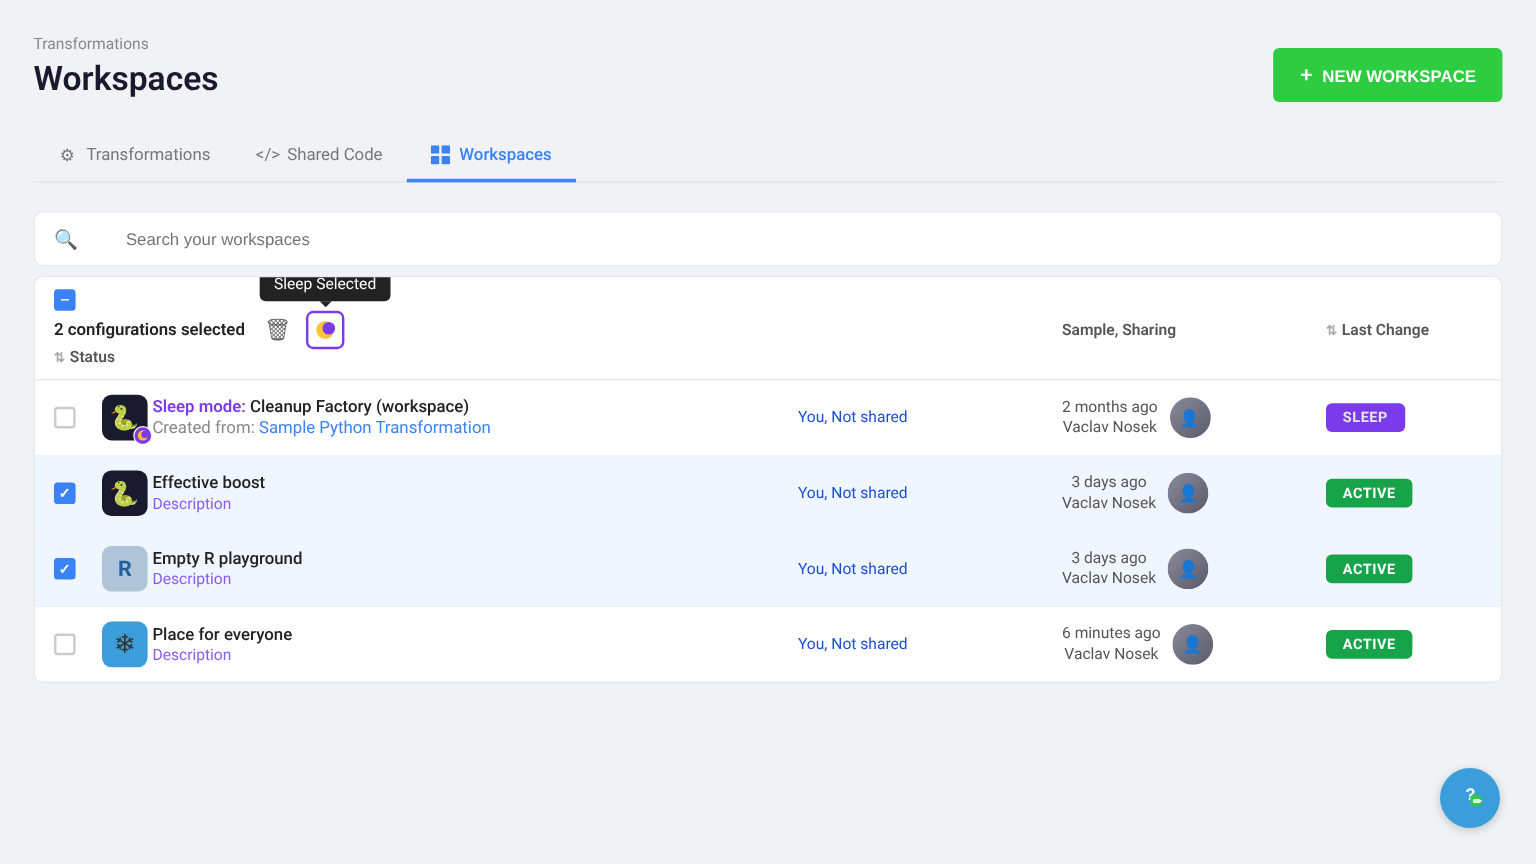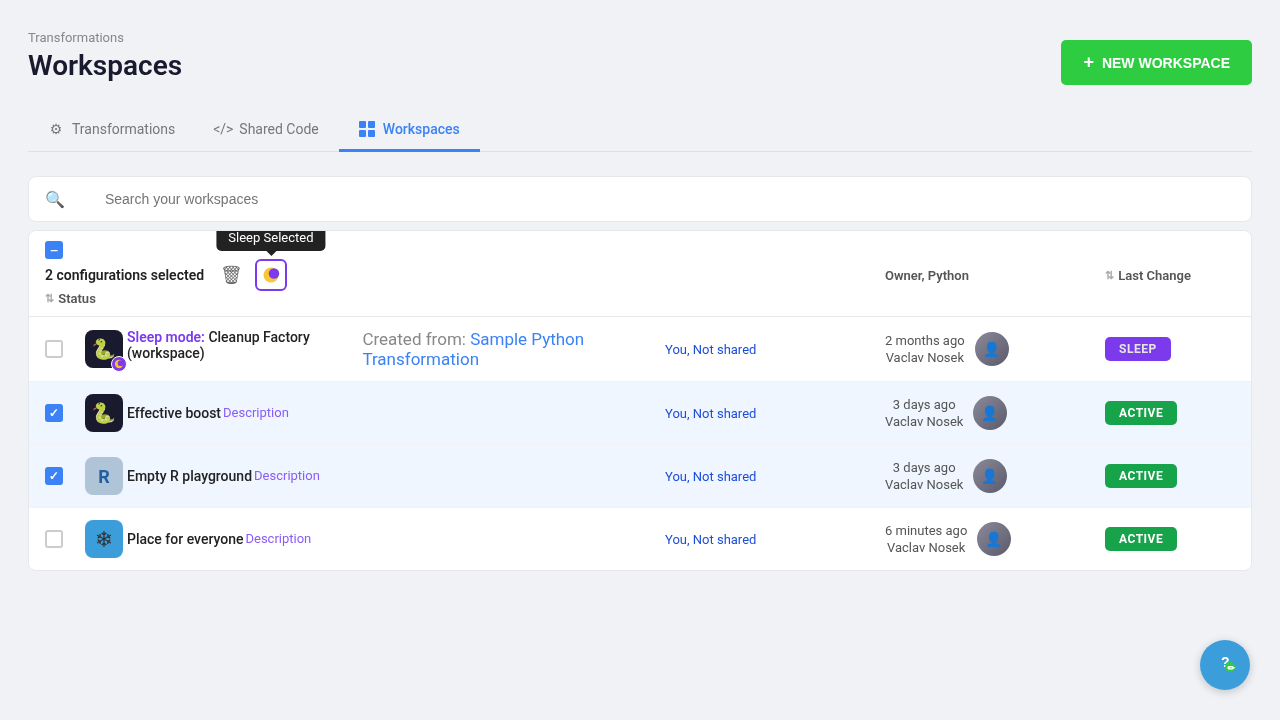--- a/index.html
+++ b/index.html
@@ -299,35 +299,35 @@
       display: flex;
       align-items: center;
       justify-content: center;
       font-size: 9px;
       color: #fff;
       border: 1px solid #fff;
     }
 
     .ws-info {
       display: flex;
-      flex-direction: row;
+      flex-direction: column;
       gap: 2px;
       padding-left: 2px;
     }
     .ws-name {
       font-size: 14px;
       font-weight: 500;
       color: #222;
     }
     .ws-description {
       font-size: 13px;
       color: #8b5cf6;
     }
     .ws-source {
-      font-size: 17px;
+      font-size: 14px;
       color: #888;
     }
     .ws-source a {
       color: #3b82f6;
       text-decoration: none;
     }
 
     .ws-cell {
       display: flex;
       align-items: center;
@@ -478,21 +478,21 @@
               <svg width="18" height="18" viewBox="0 0 24 24">
                 <circle cx="12" cy="12" r="10" fill="#fbbf24" opacity="0.9"></circle>
                 <circle cx="16" cy="10" r="7" fill="#7c3aed"></circle>
               </svg>
             </button>
           </div>
         </div>
       </div>
       <div></div>
       <div class="col-header">
-        <span>Owner, Python</span>
+        <span>Sample, Sharing</span>
       </div>
       <div class="col-header">
         <span class="sort-icon">⇅</span>
         <span>Last Change</span>
       </div>
       <div class="col-header">
         <span class="sort-icon">⇅</span>
         <span>Status</span>
       </div>
     </div>

